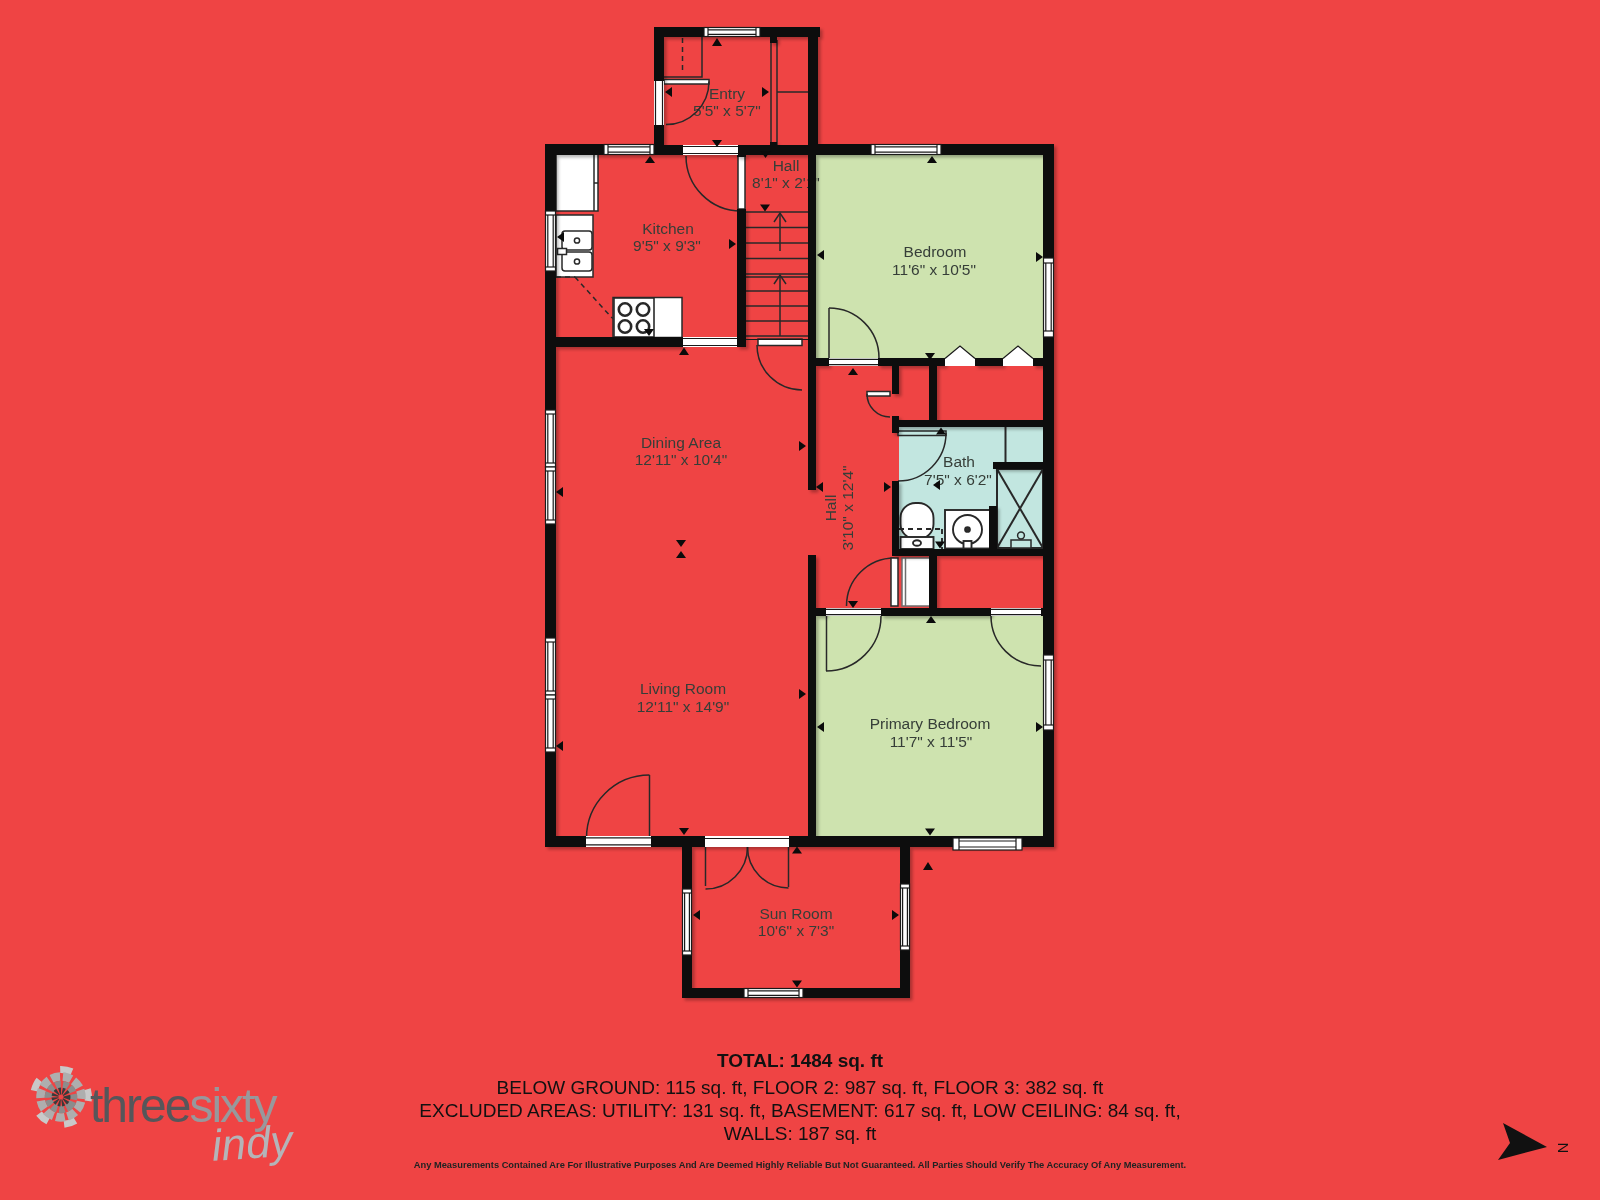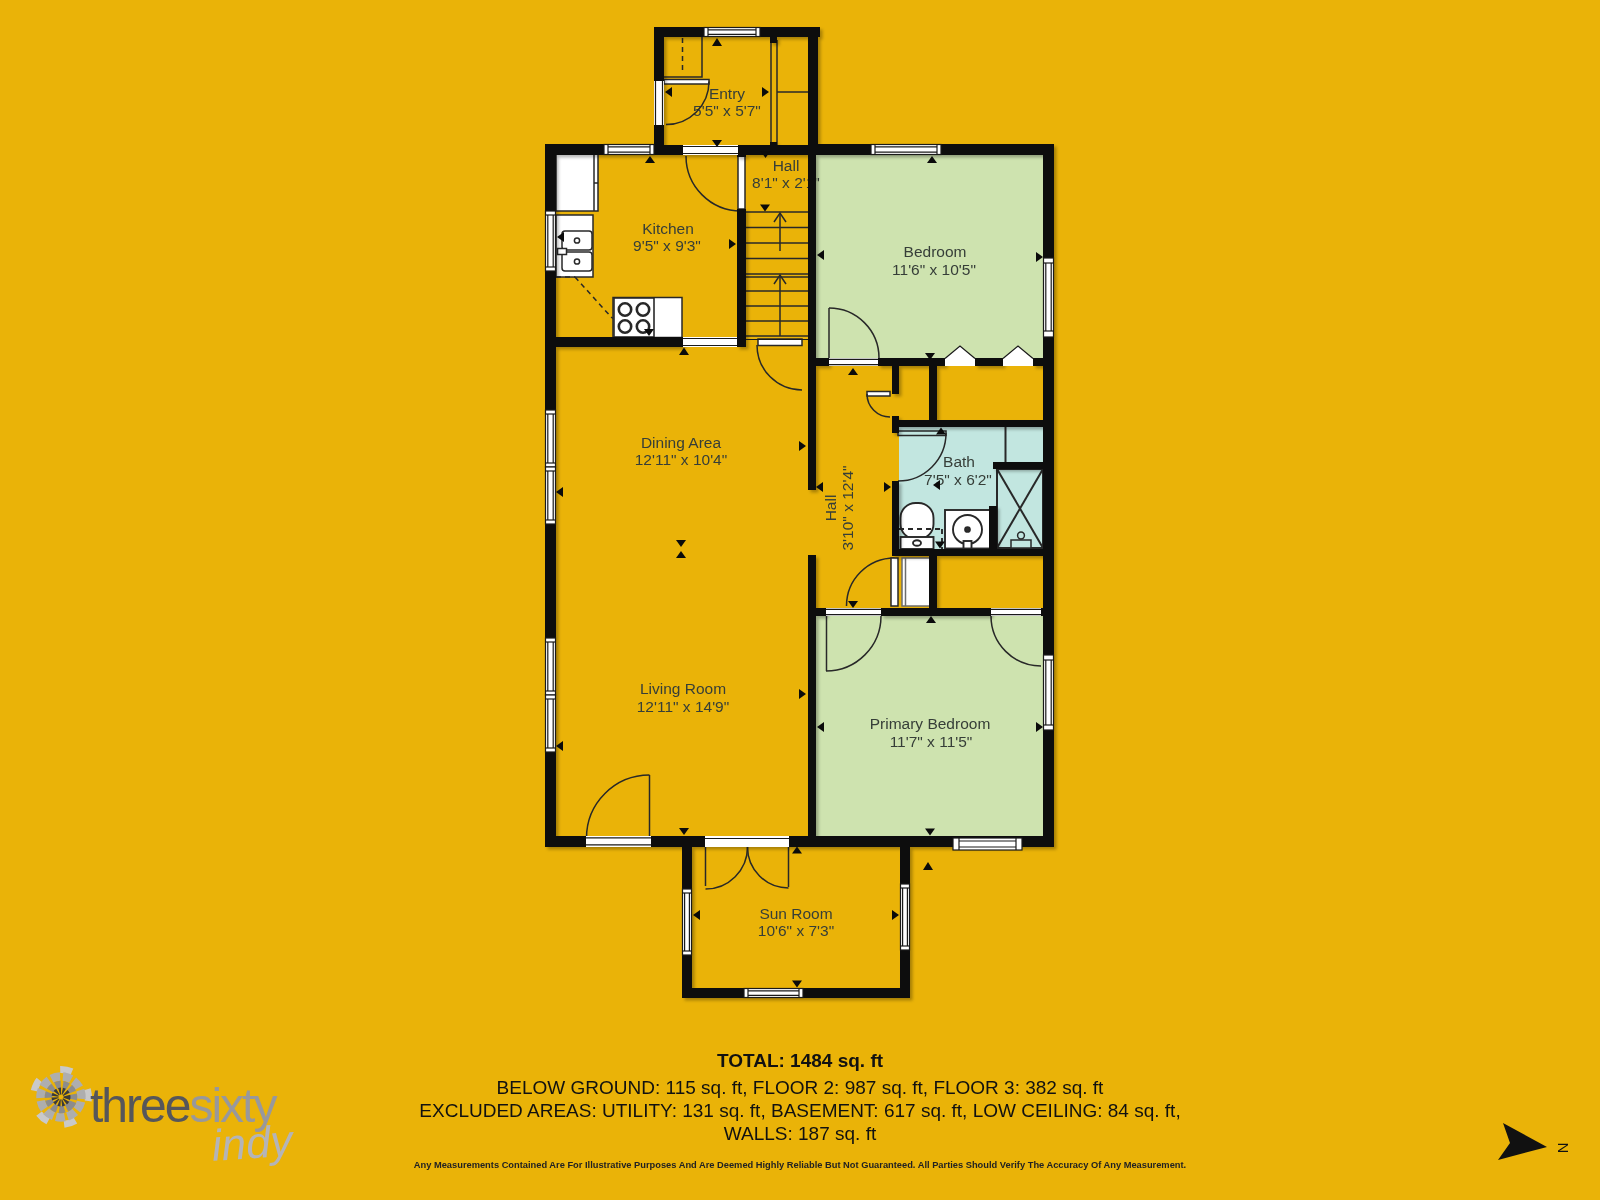--- a/index.html
+++ b/index.html
@@ -1,16 +1,16 @@
 <!DOCTYPE html>
 <html><head>
 <meta charset="utf-8">
 <style>
   html,body{margin:0;padding:0;background:#fff;}
-  #page{position:relative;width:1600px;height:1200px;background:#eab308;overflow:hidden;
+  #page{position:relative;width:1600px;height:1200px;background:#ef4444;overflow:hidden;
         font-family:"Liberation Sans",sans-serif;}
   svg text{font-family:"Liberation Sans",sans-serif;}
 </style>
 </head>
 <body>
 
 <div id="page">
 <svg width="1600" height="1200" viewBox="0 0 1600 1200">
 <defs>
   <filter id="ws" x="-20%" y="-20%" width="140%" height="140%">

